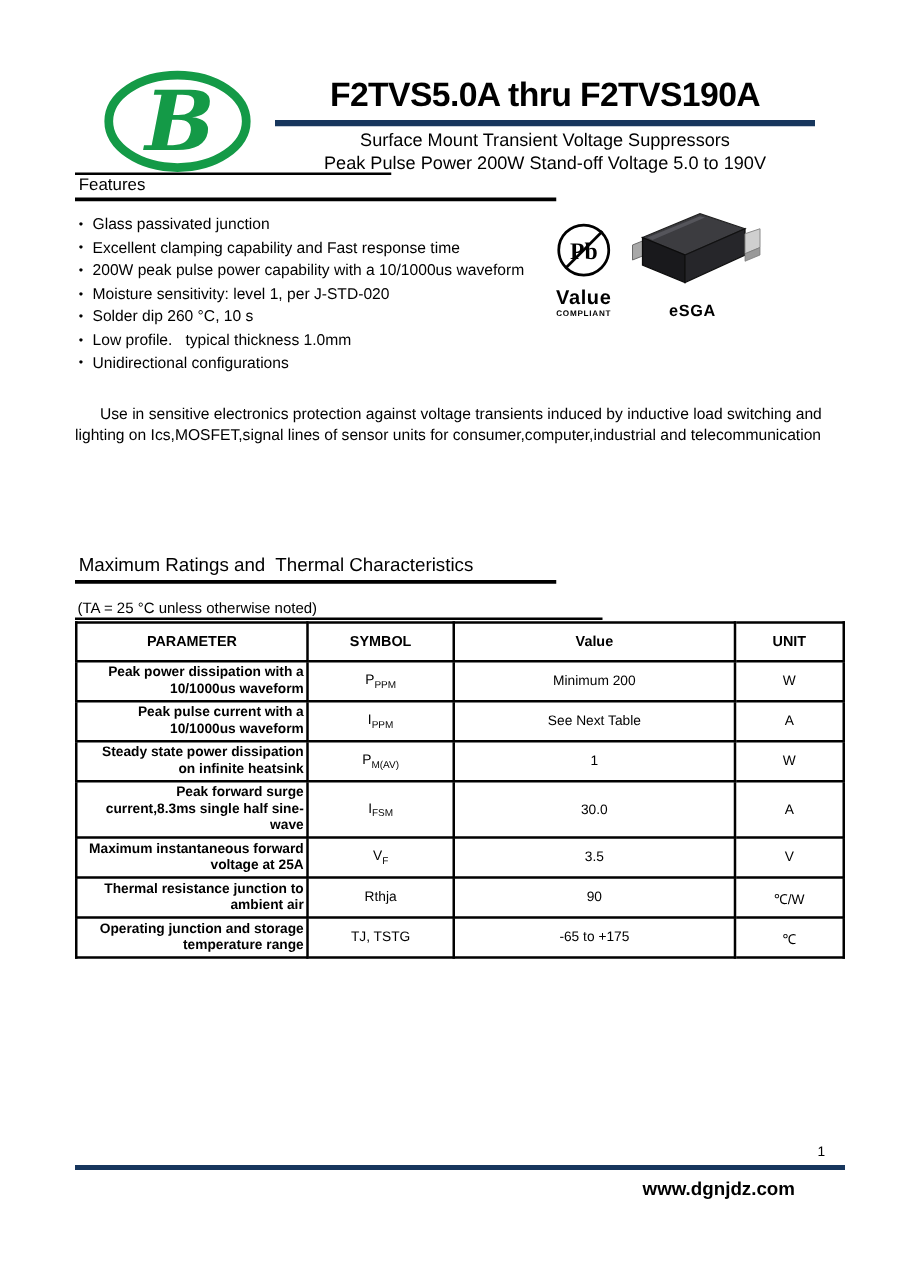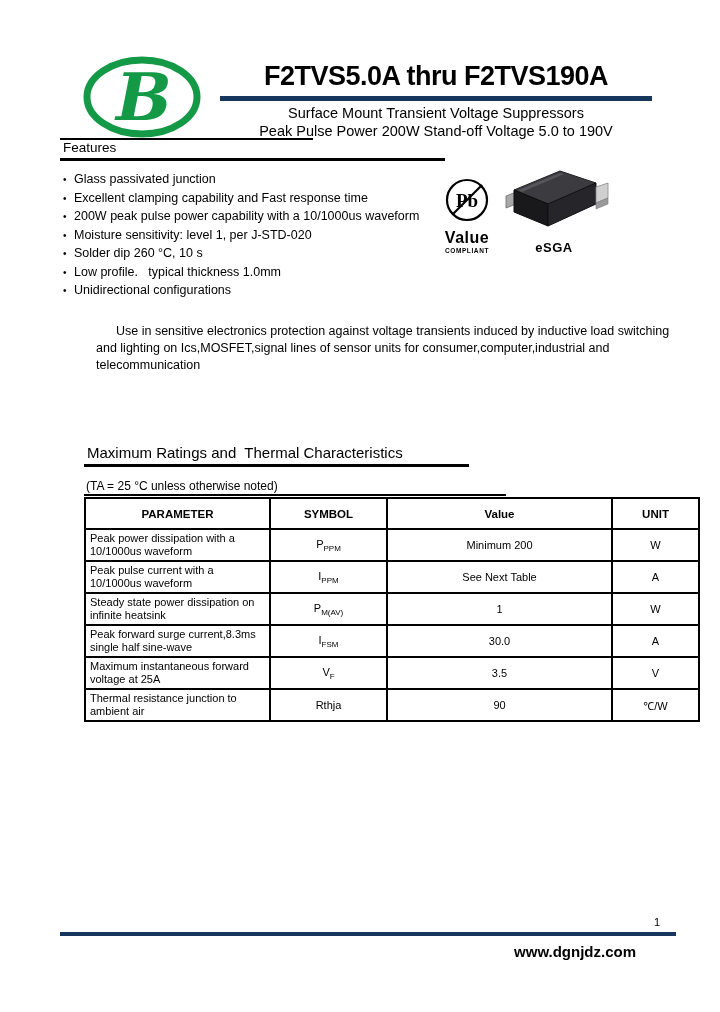--- a/index.html
+++ b/index.html
@@ -37,37 +37,37 @@
 
   .rohs-badge { position:absolute; left:436px; top:176px; width:62px; text-align:center; }
   .rohs-label { font-size:16px; font-weight:bold; letter-spacing:0.5px; line-height:15px; }
   .rohs-sub { font-size:6.5px; font-weight:bold; letter-spacing:0.6px; margin-top:2px; }
   .pkg-figure { position:absolute; left:496px; top:164px; width:116px; text-align:center;font-weight:bold; }
   .pkg-label { font-size:13px; margin-top:4px; letter-spacing:0.5px; }
 
   
   .applications { position:absolute; left:60px; top:309px; width:617px; }
   .applications p {
-    margin-top:14px; font-size:12.5px; line-height:17px; text-indent:20px;margin-left:36px;
-  }
-
-  
-  .ratings { position:absolute; left:60px; top:443px; width:556px;margin-left:24px; }
+    margin-top:14px; font-size:12.5px; line-height:17px; text-indent:20px;
+  }
+
+  
+  .ratings { position:absolute; left:60px; top:443px; width:556px; }
   .ratings-title {
     font-size:15px; padding:1px 0 3px 3px; width:385px;
     border-bottom:3px solid #000; white-space:pre-wrap;
   }
   .ratings-cond {
     font-size:12px; padding:12px 0 1px 2px; width:422px; border-bottom:2px solid #000;
   }
   table.ratings-table { border-collapse:collapse; width:614px; table-layout:fixed; margin-top:1px; }
   .ratings-table th, .ratings-table td { border:2px solid #000; }
   .ratings-table th { font-size:11.5px; height:31px; text-align:center; }
   .ratings-table td { font-size:11px; height:32px; text-align:center; }
-  td.cell-param { text-align:left; padding:2px 2px 2px 4px; line-height:13px; font-size:11px; }
+  td.cell-param { text-align:right; padding:2px 2px 2px 4px; line-height:13px; font-size:11px;font-weight:bold; }
   .sym-sub { font-size:8px; vertical-align:-3px; }
 
   
   .page-number { position:absolute; left:654px; top:916px; font-size:11px; }
   .footer-rule { position:absolute; left:60px; top:932px; width:616px; height:4px; background:#17365D; }
   .footer-site { position:absolute; right:84px; top:943px; font-size:15px; font-weight:bold; }
 </style>
 </head>
 <body>
 
@@ -180,20 +180,26 @@
             <td>V<span class="sym-sub">F</span></td>
             <td>3.5</td>
             <td>V</td>
           </tr>
           <tr>
             <td class="cell-param">Thermal resistance junction to ambient air</td>
             <td>Rthja</td>
             <td>90</td>
             <td>℃/W</td>
           </tr>
+          <tr>
+            <td class="cell-param">Operating junction and storage temperature range</td>
+            <td>TJ, TSTG</td>
+            <td>-65 to +175</td>
+            <td>℃</td>
+          </tr>
         </tbody>
     </table>
   </div>
 
   <div class="page-number">1</div>
   <div class="footer-rule"></div>
   <div class="footer-site">www.dgnjdz.com</div>
 
 </div>
 

